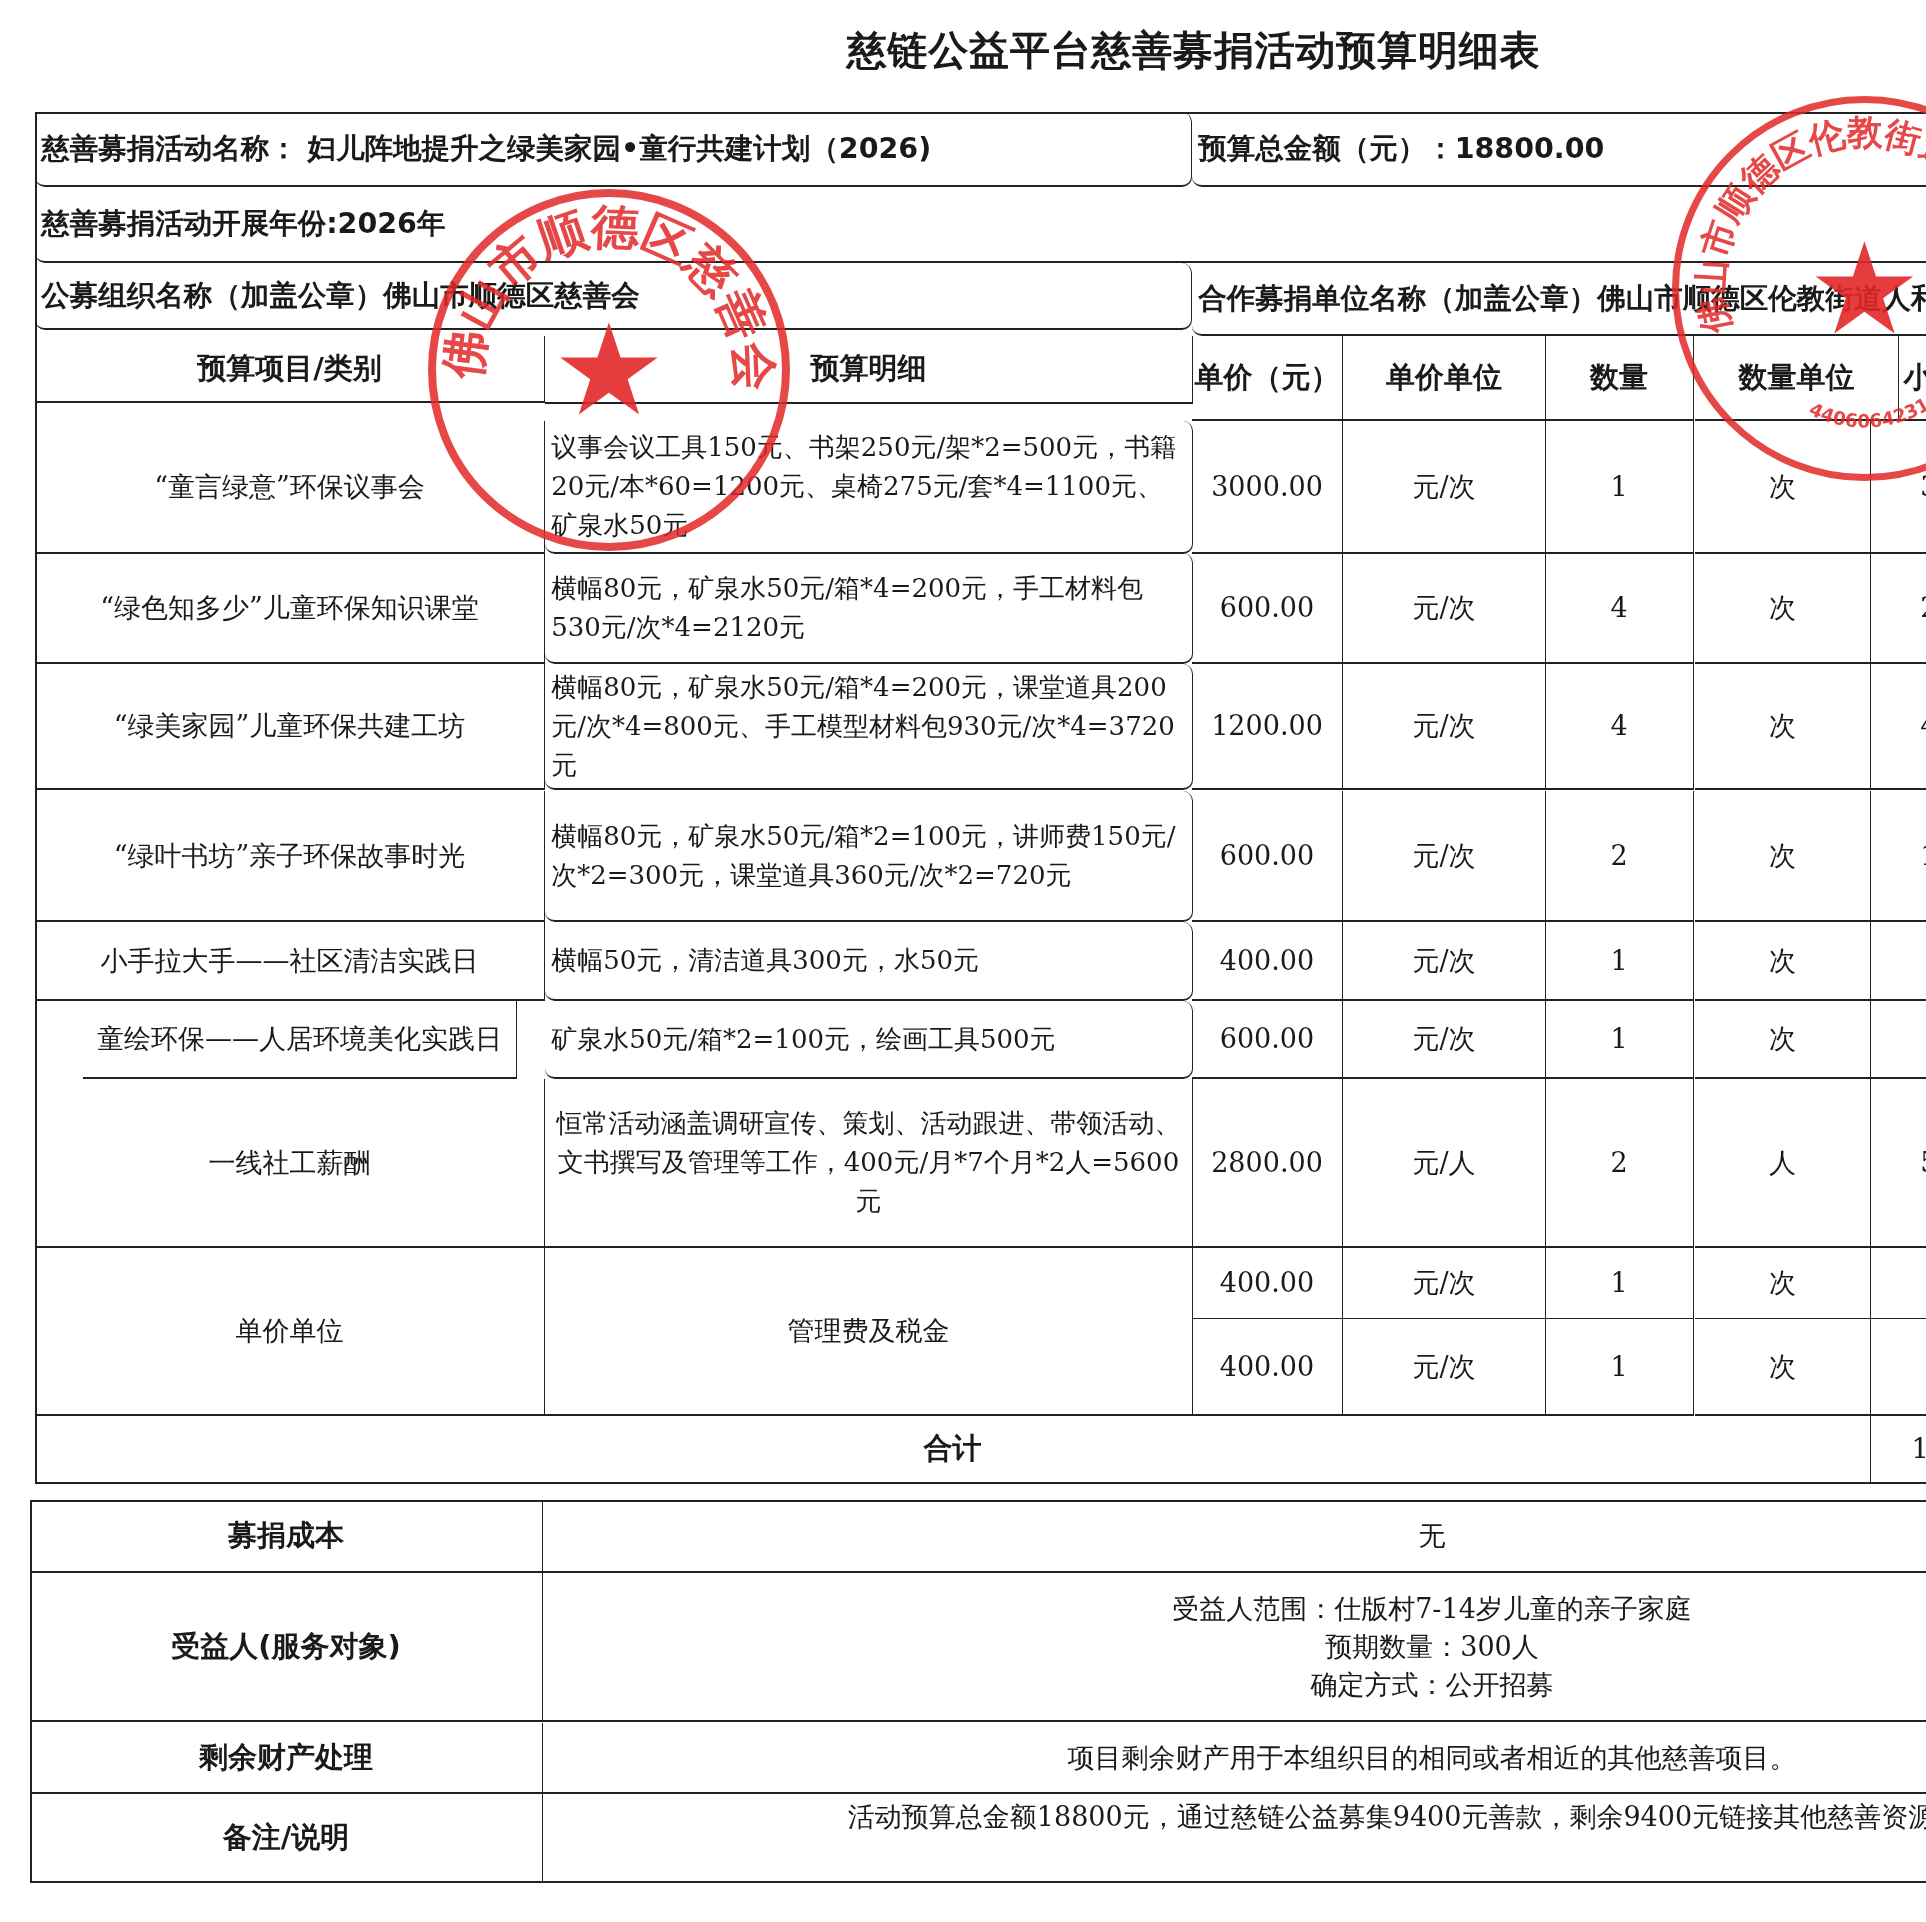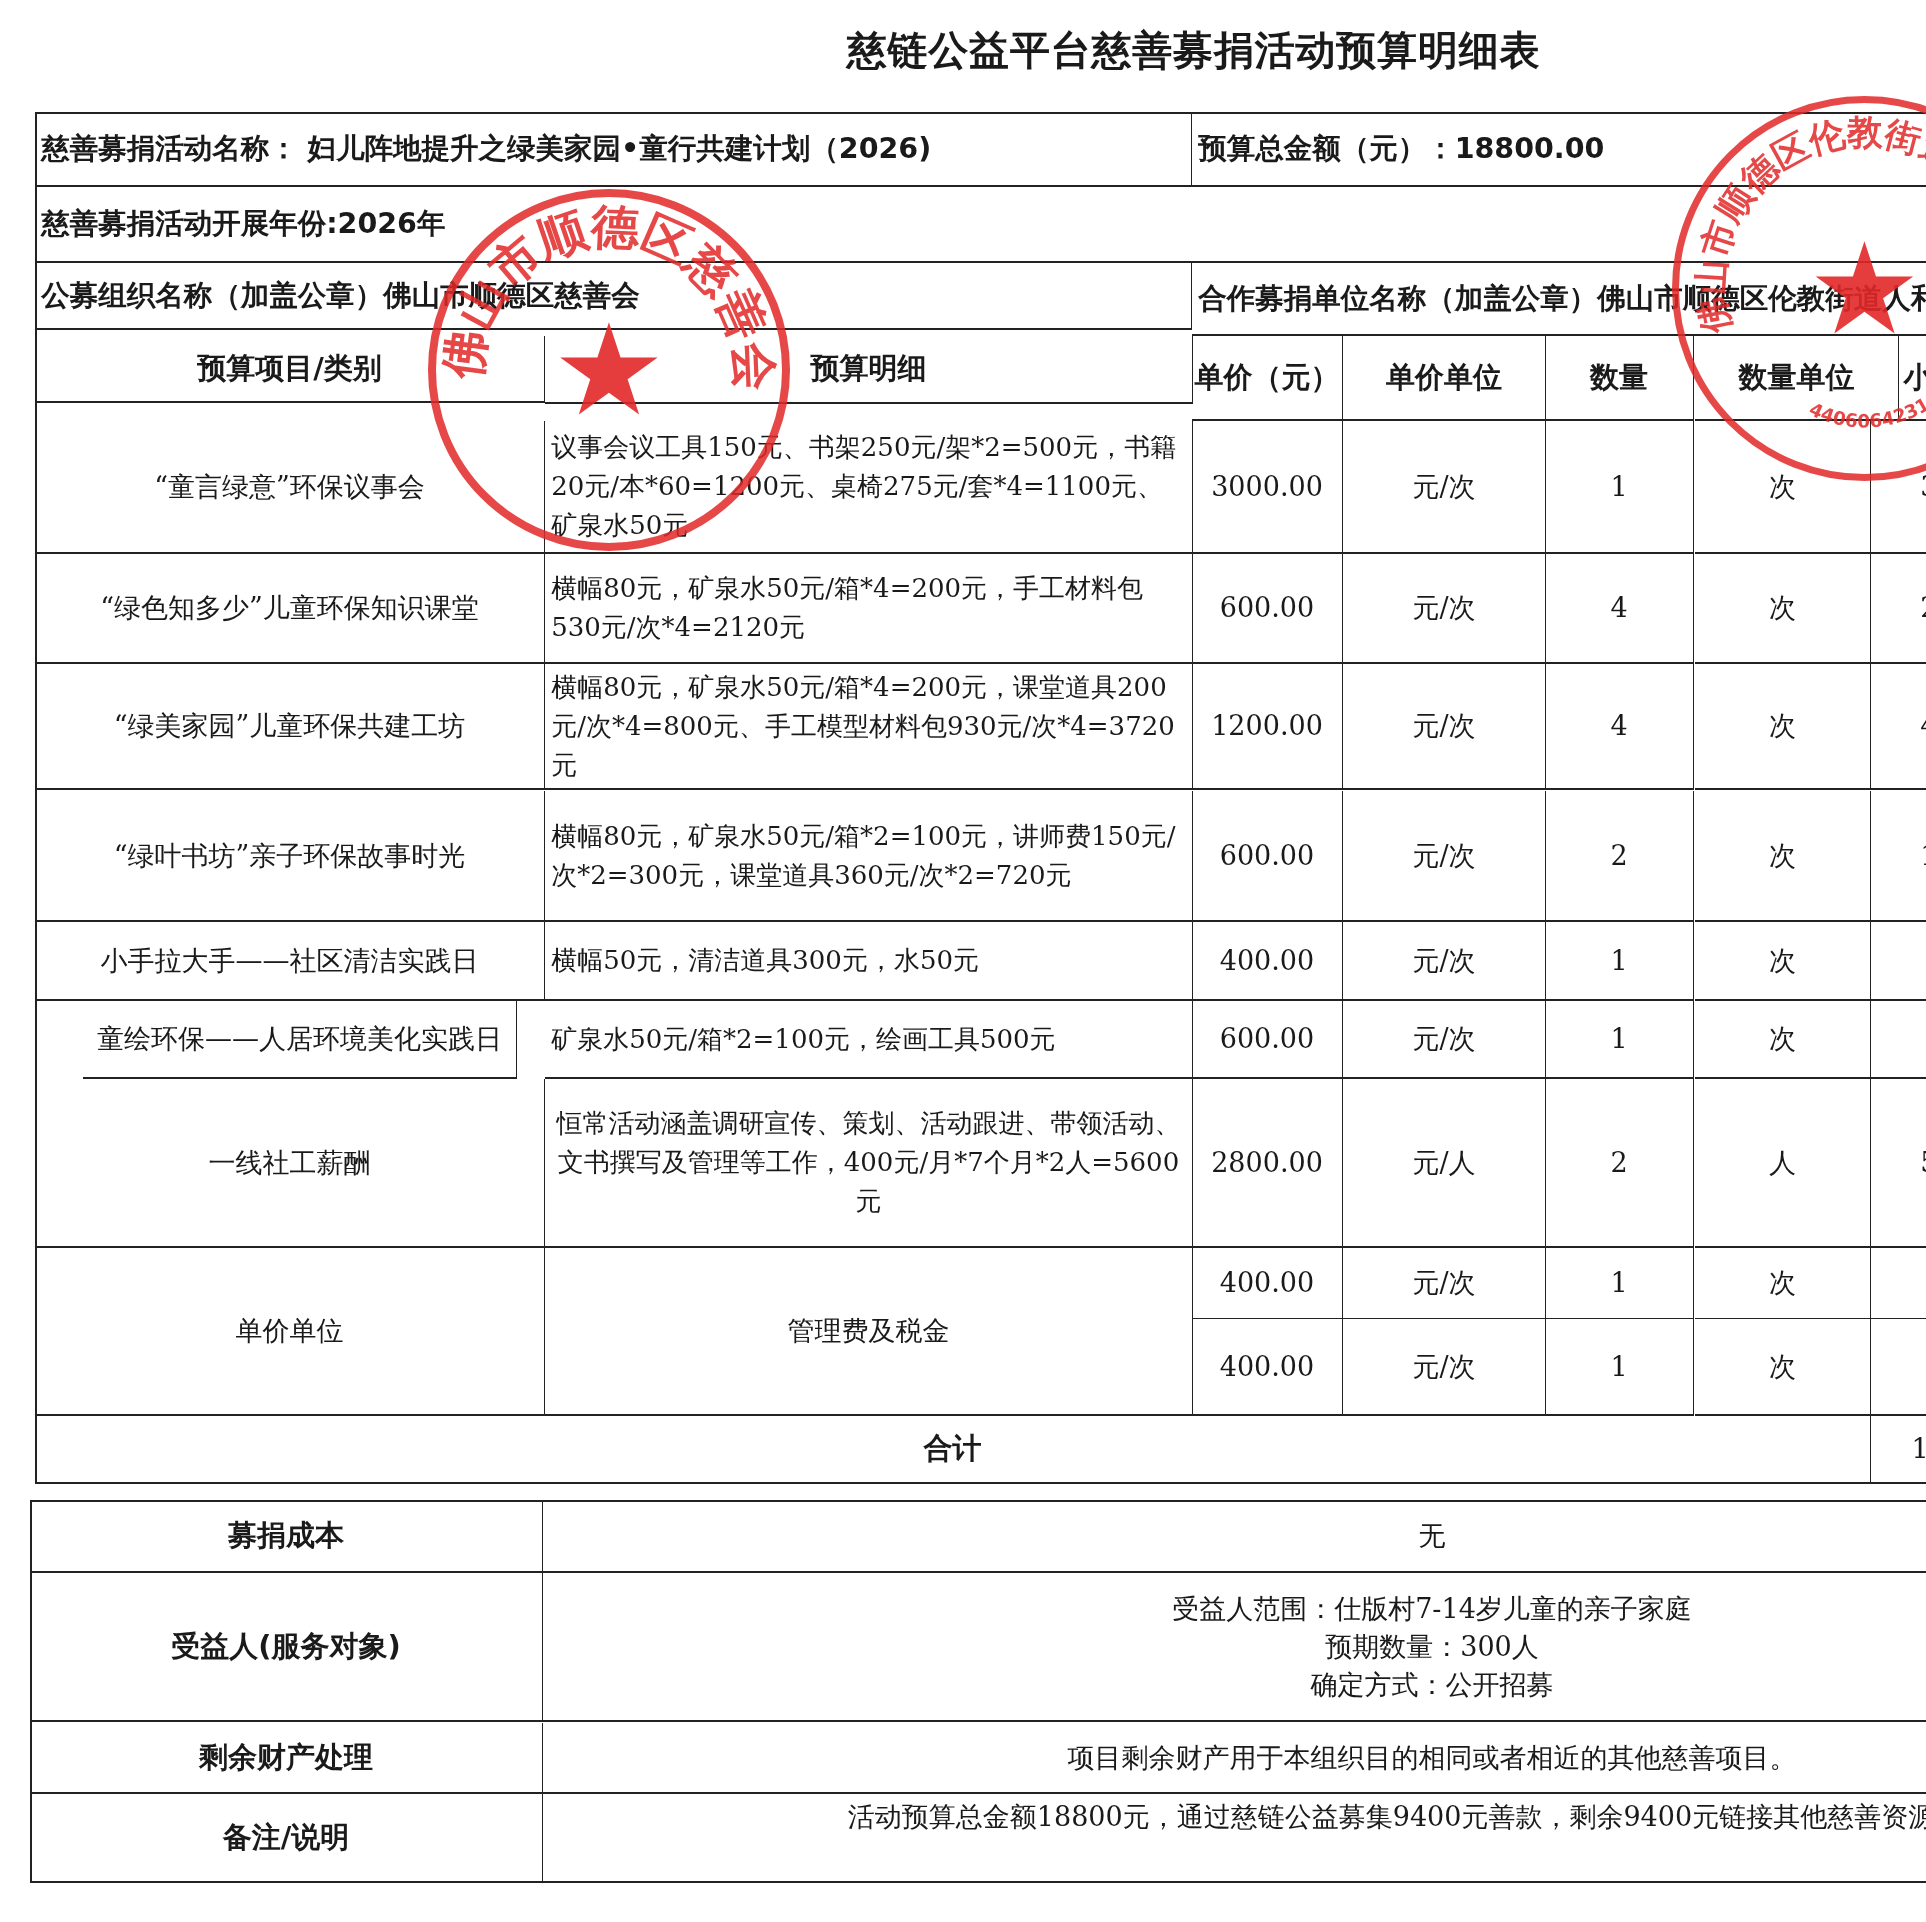--- a/index.html
+++ b/index.html
@@ -3,21 +3,21 @@
 <meta charset="utf-8">
 <style>
   html, body { margin:0; padding:0; background:#ffffff; }
   body { width:2387px; height:1922px; position:relative; overflow:hidden;
          font-family:"DejaVu Sans", "Liberation Sans", sans-serif; color:#1a1a1a; }
   .title { position:absolute; left:0; width:2387px; top:23px; text-align:center;
            font-size:40px; font-weight:bold; letter-spacing:0.8px; }
   .grid { position:absolute; }
   .cell { position:absolute; box-sizing:border-box; display:flex; align-items:center;
           border-right:1.2px solid #222; border-bottom:2.7px solid #222; overflow:hidden; }
-  .cell.l { justify-content:flex-start; padding-left:6.2px; }
+  .cell.l { justify-content:flex-start; padding-left:6.2px;border-radius:10px; }
   .cell.c { justify-content:center; text-align:center; }
   .info { font-size:28.5px; font-weight:bold; }
   .hdr { font-size:29px; font-weight:bold; }
   .body { font-size:27px; line-height:38px; font-family:"DejaVu Serif", "Liberation Serif", serif; }
   .detail { font-size:26px; line-height:39px; font-family:"DejaVu Serif", "Liberation Serif", serif; padding:0 6.2px; }
   .outer { position:absolute; border:2.7px solid #222; box-sizing:border-box; }
   .stamp { position:absolute; border-radius:50%; border:8.5px solid rgba(226,40,40,0.85);
            box-sizing:border-box; pointer-events:none; }
   .stamp .star { position:absolute; left:50%; top:50%; transform:translate(-50%,-50%);
                  color:rgba(226,40,40,0.9); font-size:127px; line-height:1; }

